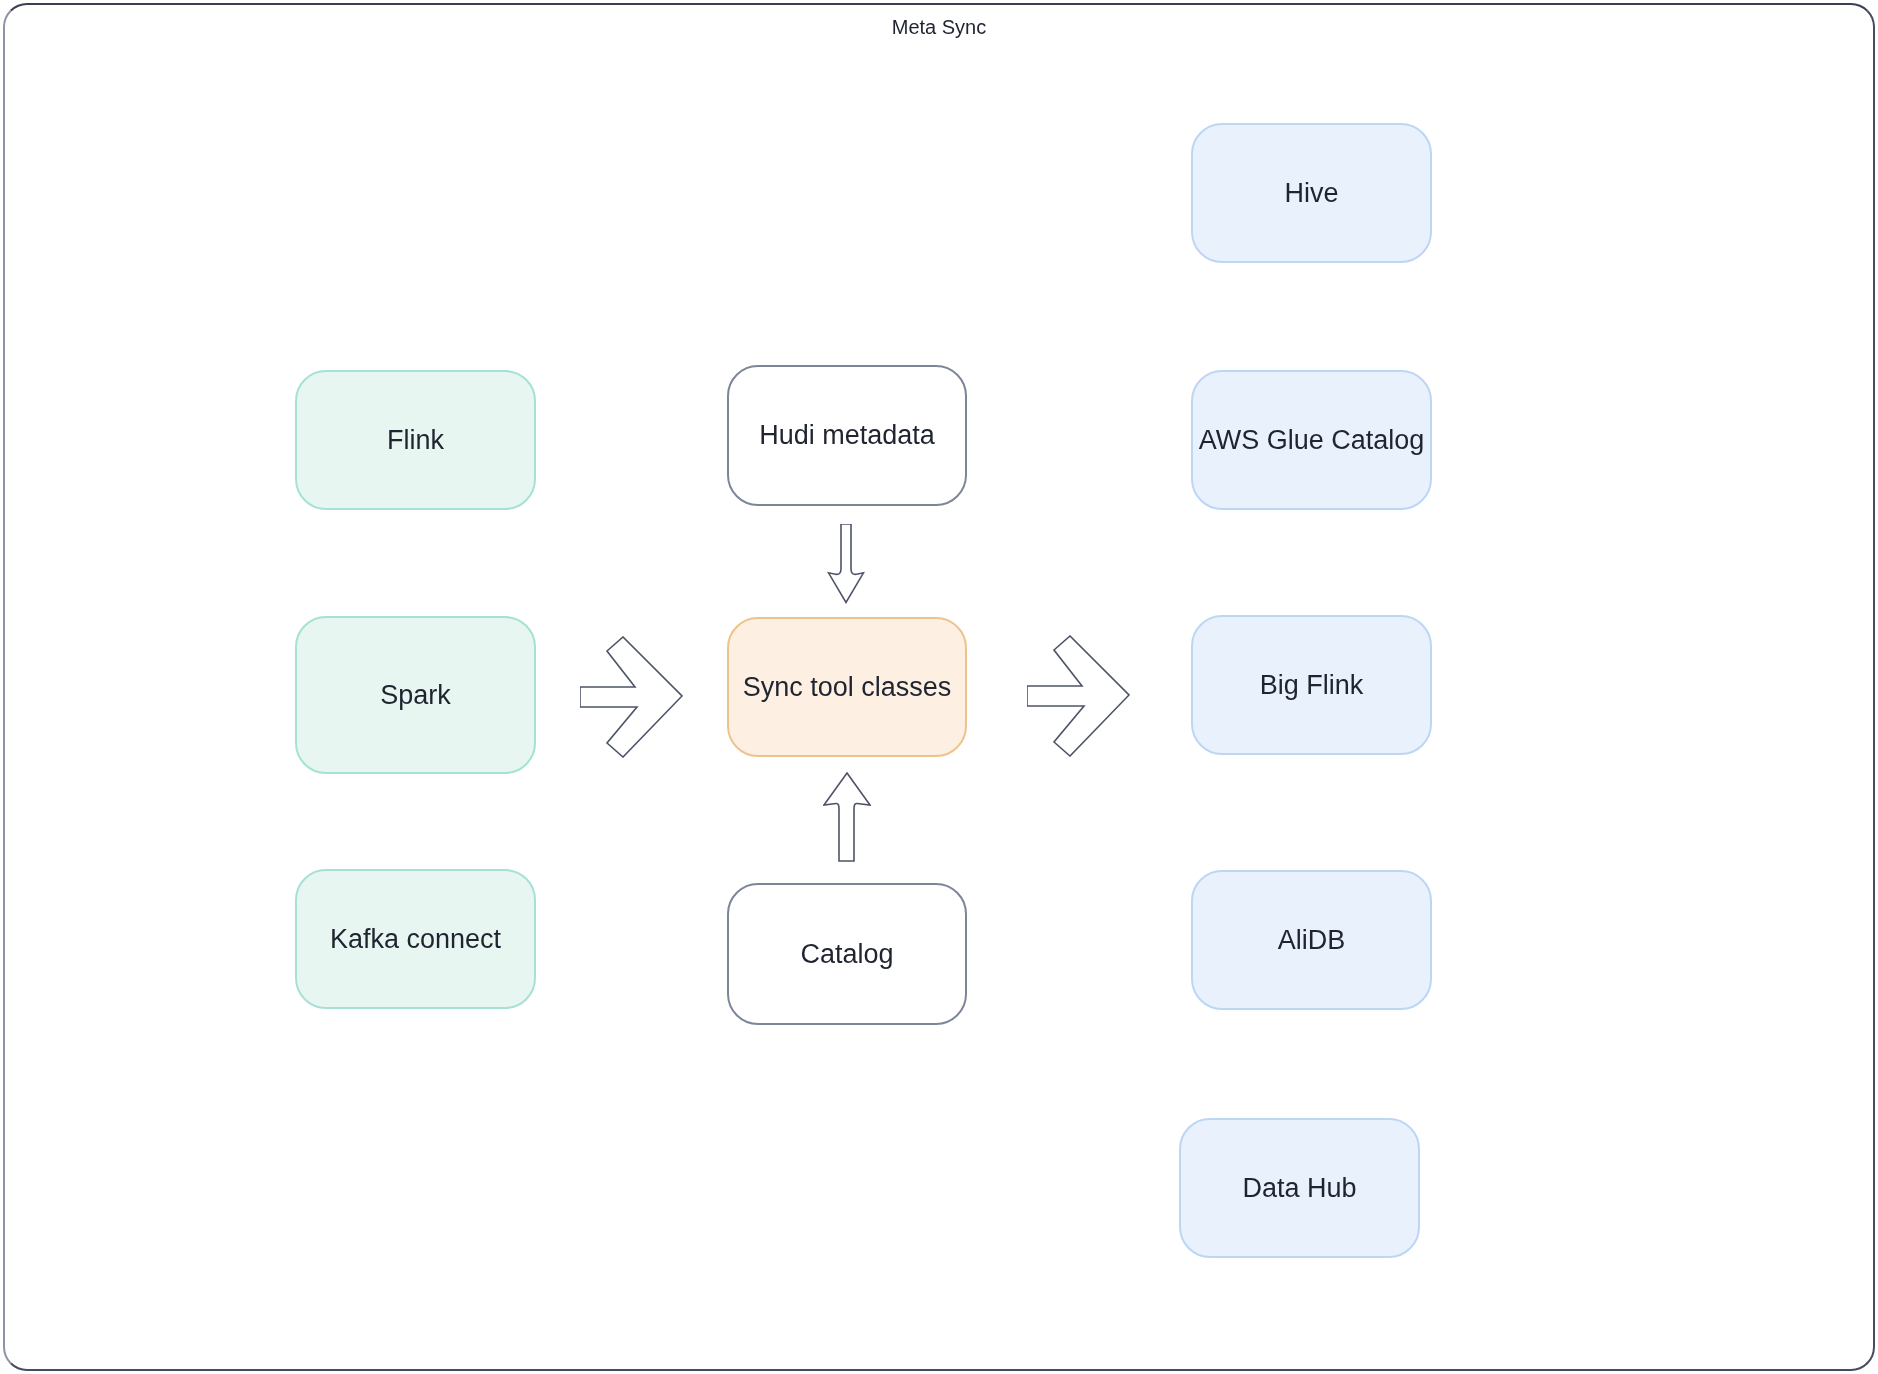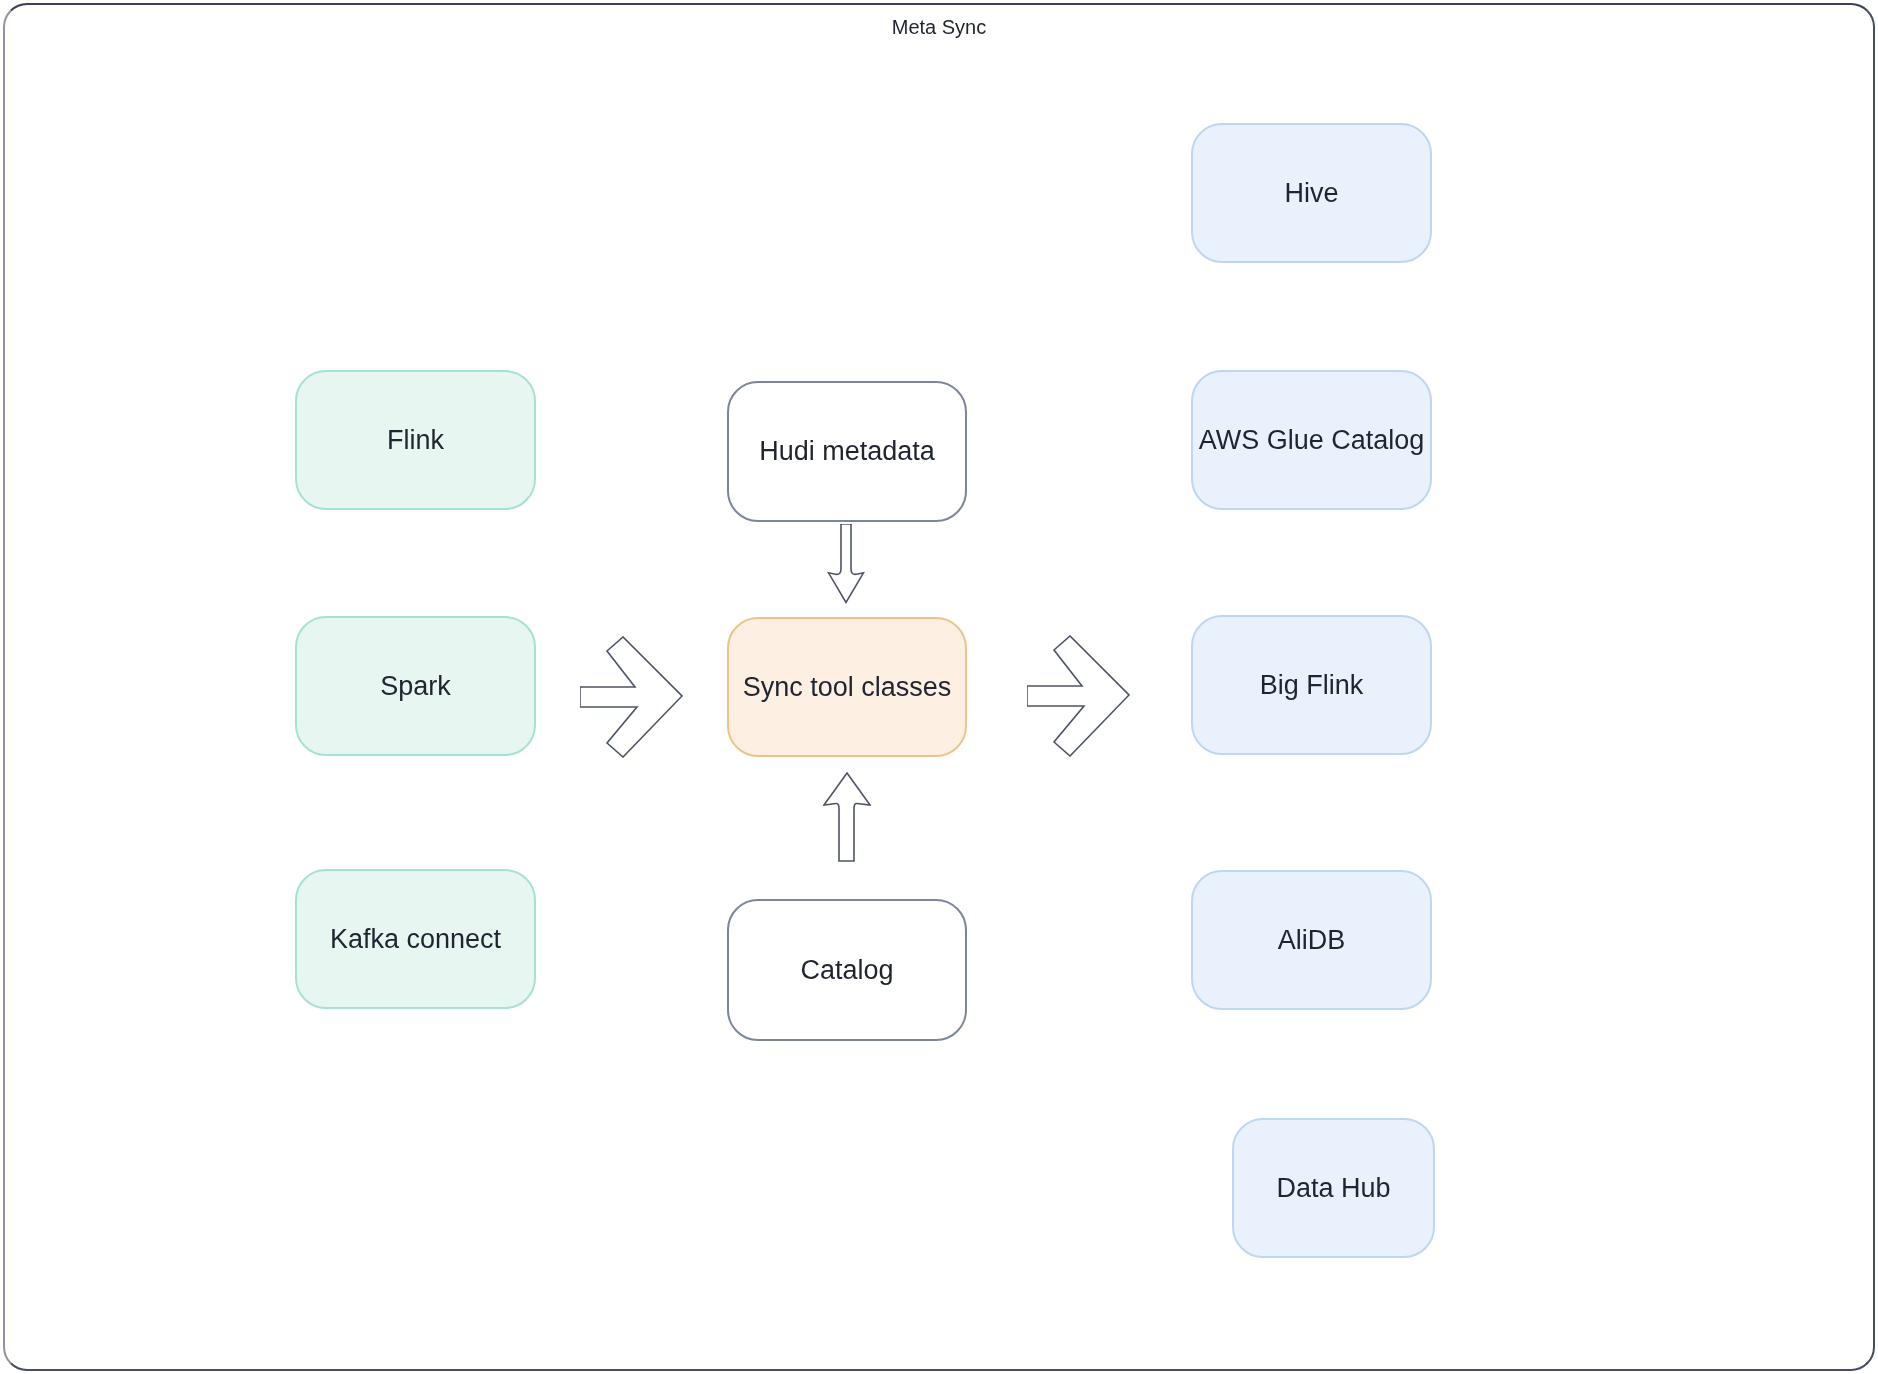--- a/index.html
+++ b/index.html
@@ -43,21 +43,20 @@
     color: var(--text, #1f2430);
     border-radius: 31px;
   }
   .node.source {
     background: var(--source-fill, #e8f6f2);
     border: 2px solid var(--source-border, #a6e1d5);
   }
   .node.metadata {
     background: var(--metadata-fill, #ffffff);
     border: 2px solid var(--metadata-border, #7d8599);
-    margin-top: 16px;
   }
   .node.hub {
     background: var(--hub-fill, #fdf0e3);
     border: 2px solid var(--hub-border, #eec28b);
   }
   .node.target {
     background: var(--target-fill, #e9f1fc);
     border: 2px solid var(--target-border, #bcd6f3);
   }
   .arrow {
@@ -75,21 +74,21 @@
 
 <div id="canvas">
 
   <div class="frame"></div>
 
   <div class="diagram-title">Meta Sync</div>
 
   <div class="node source" style="left:295px;top:370px;width:241px;height:140px">
     <span>Flink</span>
   </div>
-  <div class="node source" style="left:295px;top:616px;width:241px;height:140px">
+  <div class="node source" style="left:295px;top:616px;width:241px;height:158px">
     <span>Spark</span>
   </div>
   <div class="node source" style="left:295px;top:869px;width:241px;height:140px">
     <span>Kafka connect</span>
   </div>
 
   <div class="node metadata" style="left:727px;top:365px;width:240px;height:141px">
     <span>Hudi metadata</span>
   </div>
   <div class="node hub" style="left:727px;top:617px;width:240px;height:140px">
@@ -104,21 +103,21 @@
   </div>
   <div class="node target" style="left:1191px;top:370px;width:241px;height:140px">
     <span>AWS Glue Catalog</span>
   </div>
   <div class="node target" style="left:1191px;top:615px;width:241px;height:140px">
     <span>Big Flink</span>
   </div>
   <div class="node target" style="left:1191px;top:870px;width:241px;height:140px">
     <span>AliDB</span>
   </div>
-  <div class="node target" style="left:1232px;top:1118px;width:203px;height:140px">
+  <div class="node target" style="left:1179px;top:1118px;width:241px;height:140px">
     <span>Data Hub</span>
   </div>
 
   <svg class="arrow" style="left:827px;top:524px" width="38" height="80" viewBox="0 0 38 80">
     <path d="M14,0 H24 V45 C24,49.5 26,50.8 29.5,50.2 L36.5,48.8 L19,78.5 L1.5,48.8 L8.5,50.2 C12,50.8 14,49.5 14,45 Z"></path>
   </svg>
 
   <svg class="arrow" style="left:823px;top:772px" width="48" height="90" viewBox="0 0 48 90">
     <path d="M24,1 L47,33 L34,31.5 C31.5,31.2 31,33.5 31,37.5 V89 H16 V37.5 C16,33.5 15.5,31.2 13,31.5 L1,33 Z"></path>
   </svg>

